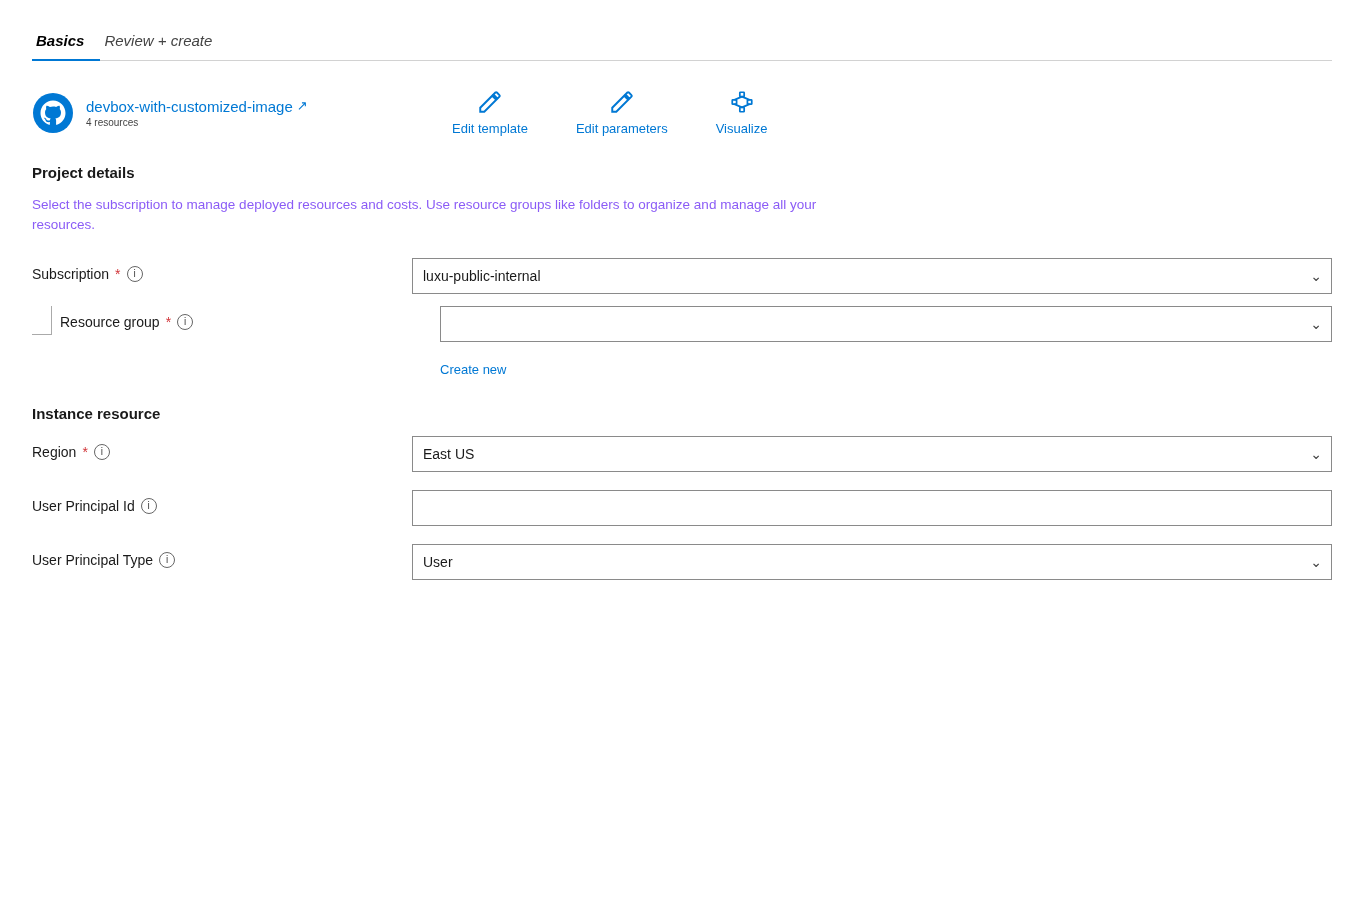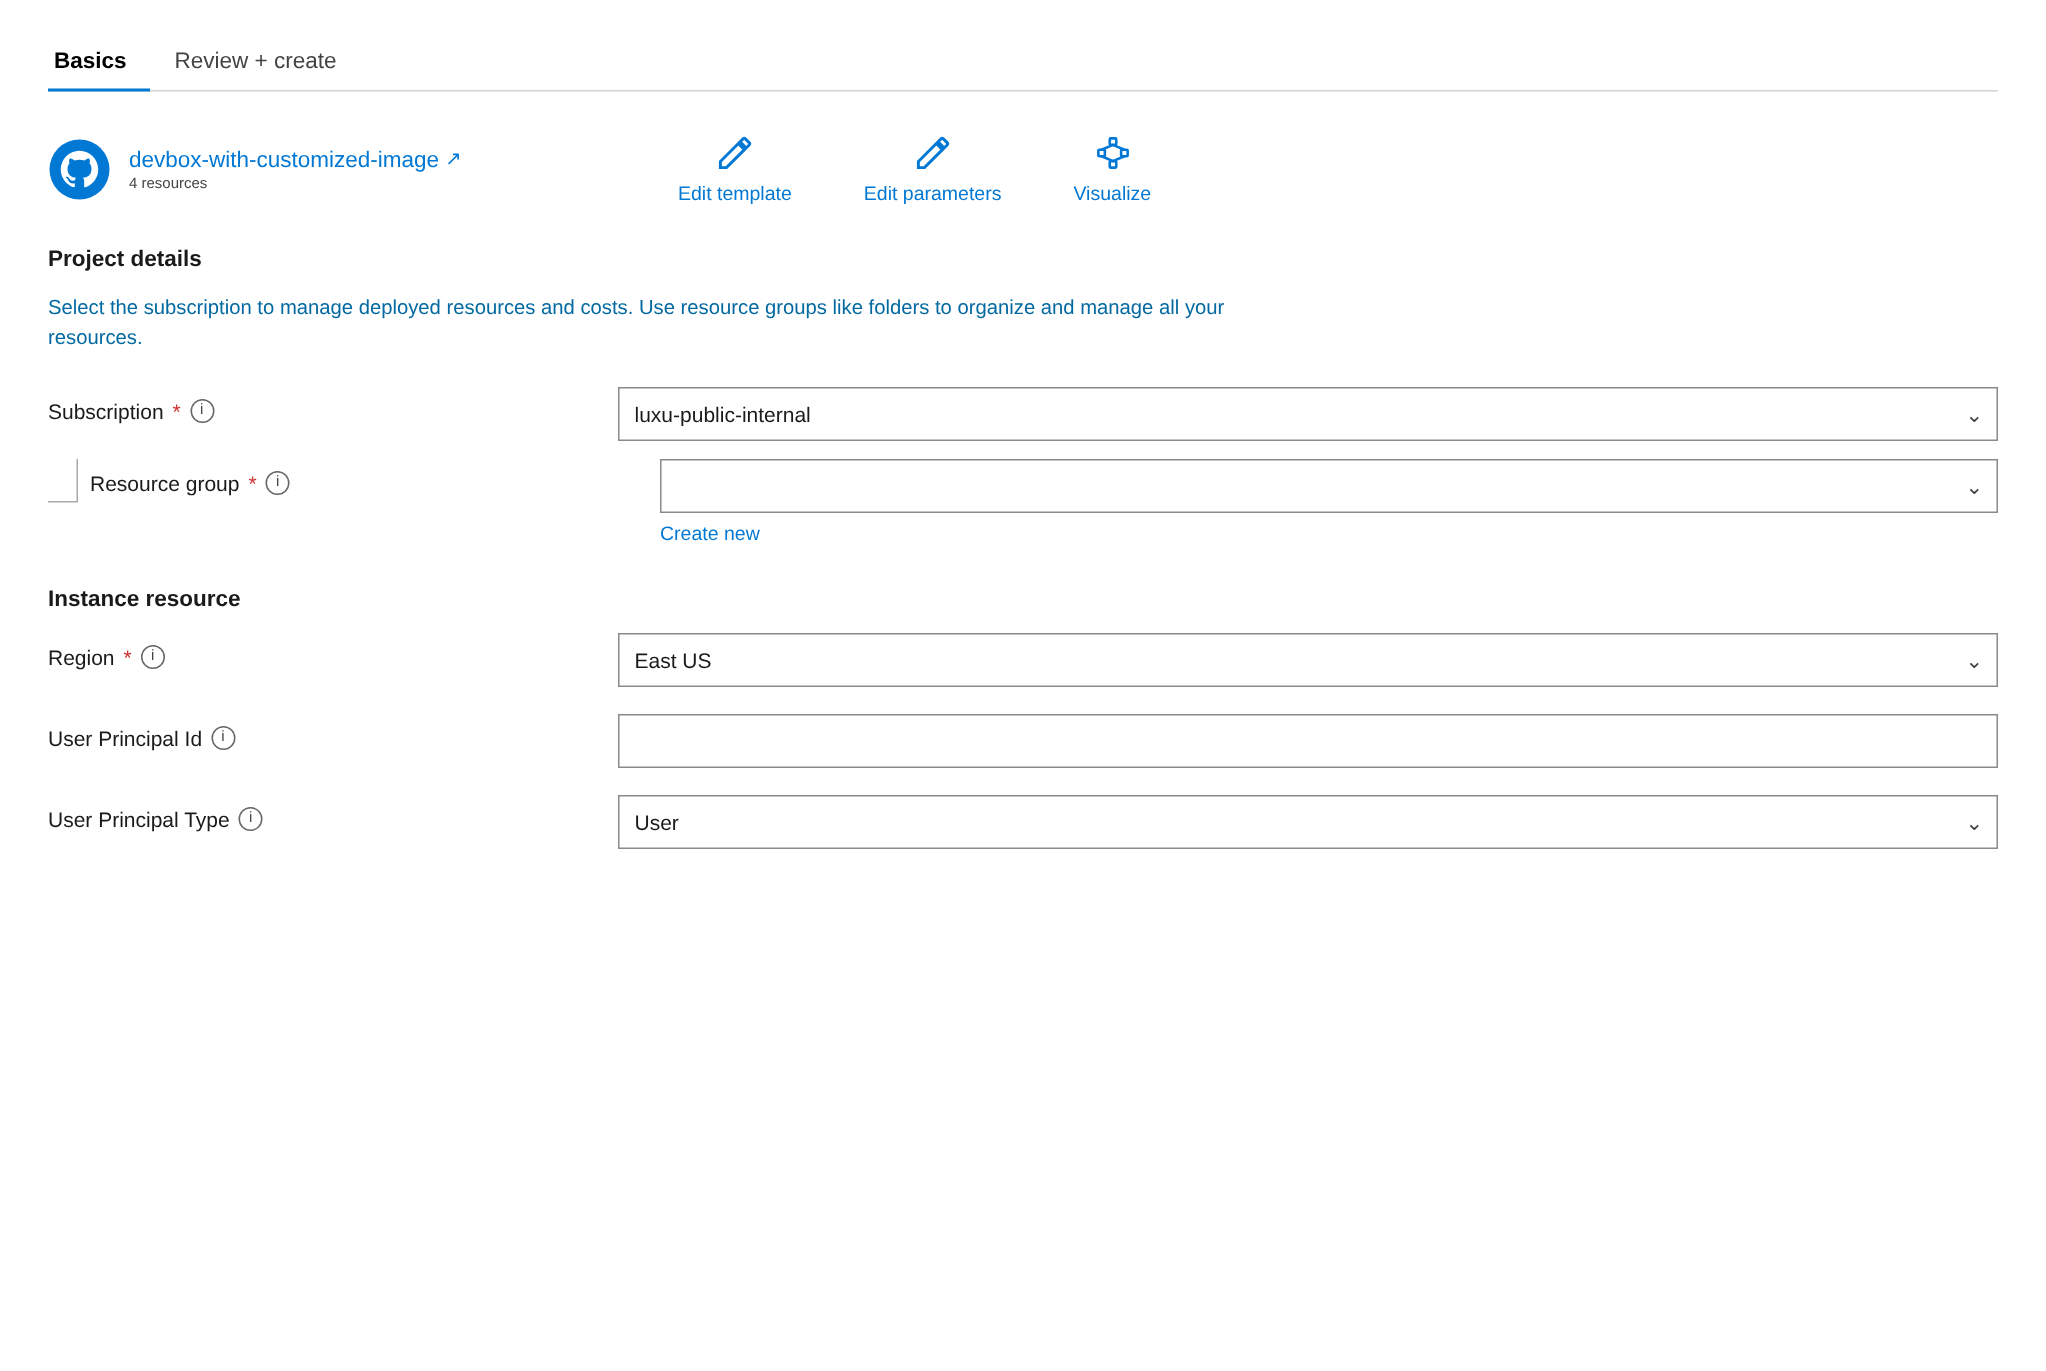--- a/index.html
+++ b/index.html
@@ -10,21 +10,22 @@
       background: #fff;
       padding: 24px 32px;
     }
 
     
     .tabs {
       display: flex;
       align-items: flex-end;
       border-bottom: 1px solid #d2d2d2;
       margin-bottom: 28px;
-      gap: 12px;
+      gap: 0;
+      font-style: italic;
     }
     .tab {
       padding: 8px 16px 10px 4px;
       font-size: 15px;
       cursor: pointer;
       color: #444;
       border-bottom: 2px solid transparent;
       margin-bottom: -1px;
     }
     .tab.active {
@@ -102,21 +103,21 @@
       width: 26px;
       height: 26px;
     }
 
     
     .project-details-section {
       margin-bottom: 28px;
     }
     .section-description {
       font-size: 13.5px;
-      color: #0369a1;
+      color: #8b5cf6;
       margin-bottom: 22px;
       line-height: 1.5;
       max-width: 820px;
     }
 
     
     .form-row {
       display: flex;
       align-items: flex-start;
       margin-bottom: 18px;
@@ -187,21 +188,21 @@
       border: 1px solid #8a8a8a;
       background: #fff;
       color: #1a1a1a;
       height: 36px;
     }
     .create-new-link {
       color: #0078d4;
       font-size: 13px;
       cursor: pointer;
       text-decoration: none;
-      margin-top: 2px;
+      margin-top: 16px;
       display: inline-block;
     }
 
     
     .instance-details-section {
       margin-top: 8px;
     }
   </style>
 </head>
 <body>

